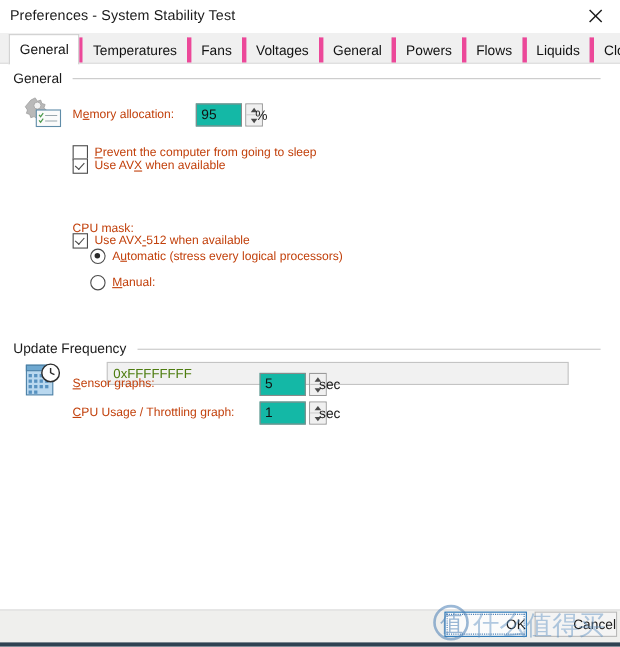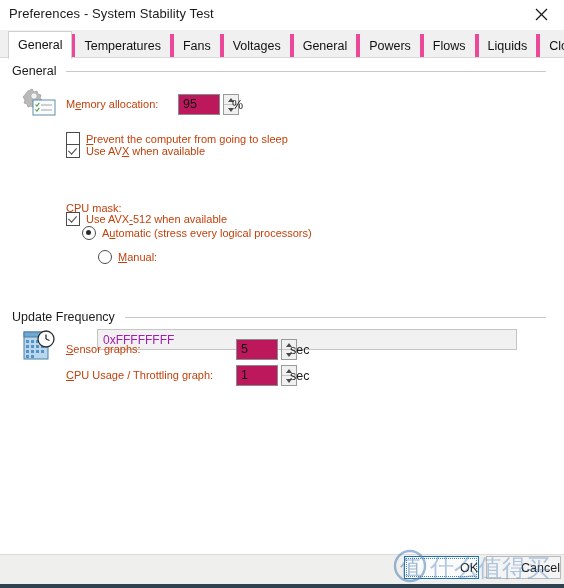--- a/index.html
+++ b/index.html
@@ -103,21 +103,21 @@
     background:#fff;margin-right:6px;flex:none;position:relative;
   }
   .rdo.checked::after{
     content:"";position:absolute;left:2.5px;top:2.5px;
     width:5px;height:5px;border-radius:50%;background:#2b2b2b;
   }
 
   
   .spin{position:absolute;display:flex;align-items:stretch;height:21px;}
   .spin .fld{
-    width:36px;height:19px;border:1px solid #8a8a8a;background:#be185d;
+    width:36px;height:19px;border:1px solid #8a8a8a;background:#14b8a6;
     font-family:"Liberation Sans", sans-serif;font-size:12.5px;color:#111;
     padding:0 0 0 4px;line-height:19px;box-sizing:content-box;
   }
   .spin .btns{
     width:16px;height:21px;margin-left:3px;
     border:1px solid #9a9a9a;background:#f0f0f0;
     display:flex;flex-direction:column;box-sizing:border-box;
   }
   .spin .btns .b{
     flex:1;display:flex;align-items:center;justify-content:center;
@@ -126,21 +126,21 @@
   .spin .btns .b:first-child{border-bottom:1px solid #c6c6c6;}
   .arr{width:0;height:0;border-left:3px solid transparent;border-right:3px solid transparent;}
   .arr.up{border-bottom:4px solid #4a4a4a;}
   .arr.dn{border-top:4px solid #4a4a4a;}
   .suffix{position:absolute;font-size:12.5px;color:#1a1a1a;}
 
   
   #mask-input{
     position:absolute;left:97px;top:271px;width:420px;height:21px;
     border:1px solid #c4c4c4;background:#f1f1f1;
-    font-size:12px;color:#a21caf;line-height:21px;padding-left:5px;
+    font-size:12px;color:#4d7c0f;line-height:21px;padding-left:5px;
     box-sizing:border-box;
   }
 
   
   .icon{position:absolute;}
 
   
   #footer{
     position:absolute;left:0;top:554px;width:564px;height:30px;
     background:#efefed;border-top:1px solid #dcdcdc;
@@ -250,21 +250,21 @@
     <span class="label"><span>Use AVX</span><span class="u">-</span><span>512 when available</span></span>
   </div>
 
   <div class="label" style="position:absolute;left:66px;top:144px;">CPU mask:</div>
 
   <div class="rdrow" style="left:82px;top:168px;">
     <span class="rdo checked"></span>
     <span class="label"><span>A</span><span class="u">u</span><span>tomatic (stress every logical processors)</span></span>
   </div>
 
-  <div class="rdrow" style="left:98px;top:192px;">
+  <div class="rdrow" style="left:82px;top:192px;">
     <span class="rdo"></span>
     <span class="label"><span class="u">M</span><span>anual:</span></span>
   </div>
 
   <div id="mask-input">0xFFFFFFFF</div>
 
   <div class="group-header" style="top:252px;">
     <span class="g-label">Update Frequency</span>
     <span class="g-rule"></span>
   </div>

